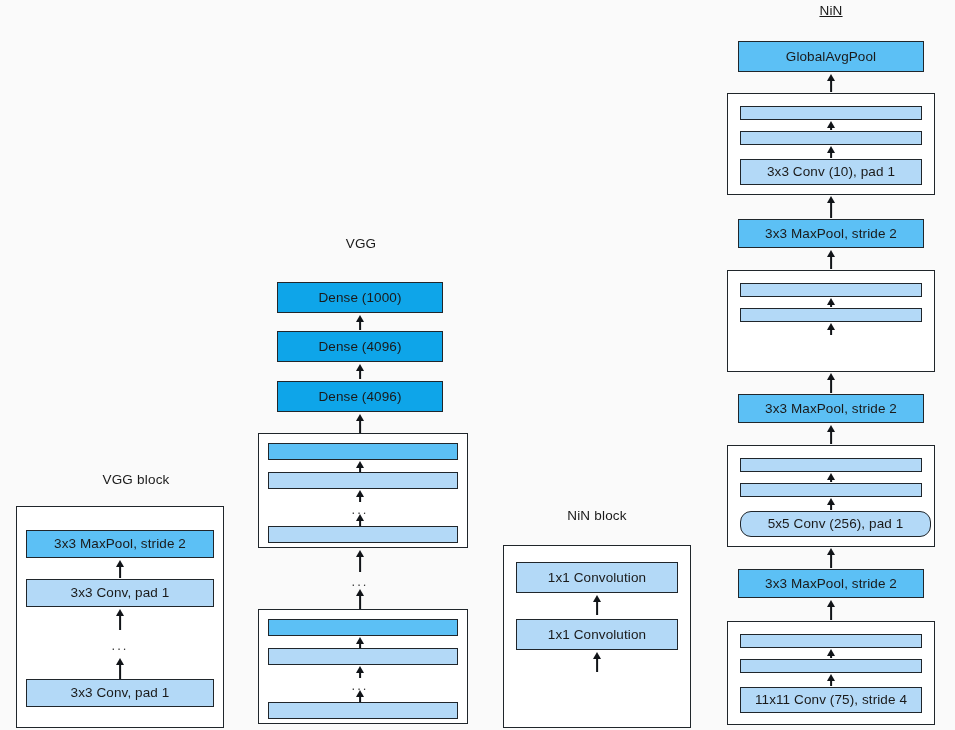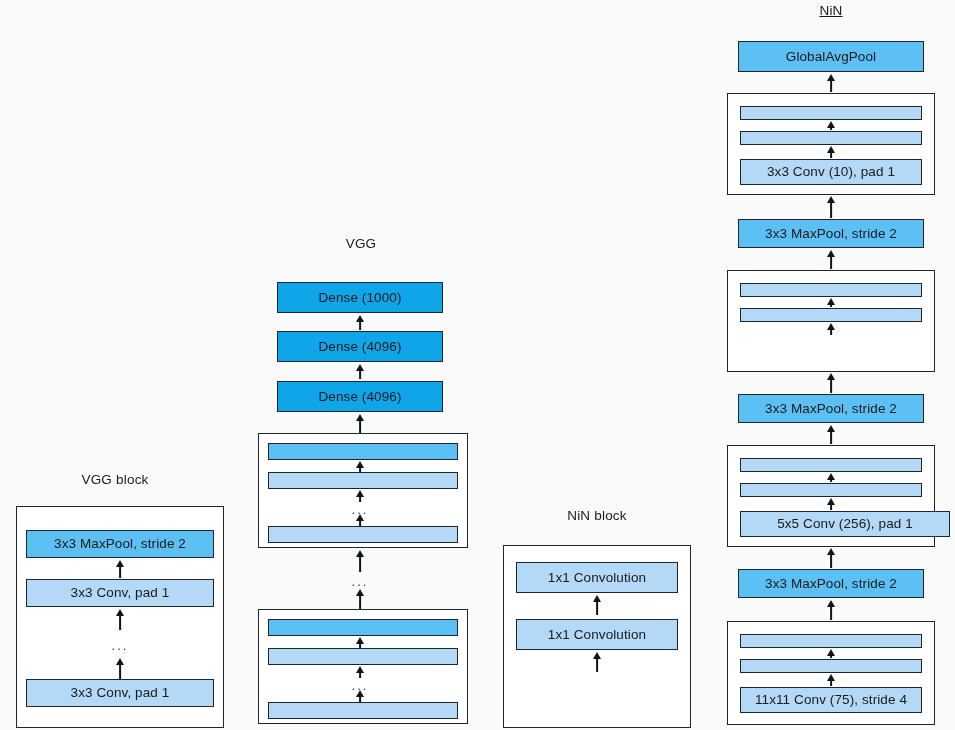--- a/index.html
+++ b/index.html
@@ -94,21 +94,21 @@
     color: #3a3a3a;
     transform: translate(-50%, -50%);
     white-space: nowrap;
   }
 </style>
 </head>
 <body>
 
 <div class="canvas">
 
-  <div class="title" style="left:11px; top:472px; width:208px;">VGG block</div>
+  <div class="title" style="left:32px; top:472px; width:208px;">VGG block</div>
 
   <div class="group" style="left:16px; top:506px; width:208px; height:222px;"></div>
 
   <div class="node fill-dark" style="left:26px; top:530px; width:188px; height:28px;">3x3 MaxPool, stride 2</div>
 
   <div class="arrow" style="left:114px; top:560px; height:18px;">
     <span class="head"></span>
       <span class="shaft"></span>
   </div>
 
@@ -278,21 +278,21 @@
   <div class="node fill-light" style="left:740px; top:458px; width:182px; height:14px;"></div>
   <div class="arrow" style="left:825px; top:473px; height:9px;">
     <span class="head"></span>
       <span class="shaft"></span>
   </div>
   <div class="node fill-light" style="left:740px; top:483px; width:182px; height:14px;"></div>
   <div class="arrow" style="left:825px; top:498px; height:12px;">
     <span class="head"></span>
       <span class="shaft"></span>
   </div>
-  <div class="node fill-light" style="left:740px; top:511px; width:210px; height:26px;">5x5 Conv (256), pad 1</div>
+  <div class="node fill-light" style="left:740px; top:511px; width:191px; height:26px;border-radius:11px;">5x5 Conv (256), pad 1</div>
 
   <div class="arrow" style="left:825px; top:548px; height:20px;">
     <span class="head"></span>
       <span class="shaft"></span>
   </div>
 
   <div class="node fill-dark" style="left:738px; top:569px; width:186px; height:29px;">3x3 MaxPool, stride 2</div>
 
   <div class="arrow" style="left:825px; top:600px; height:20px;">
     <span class="head"></span>

